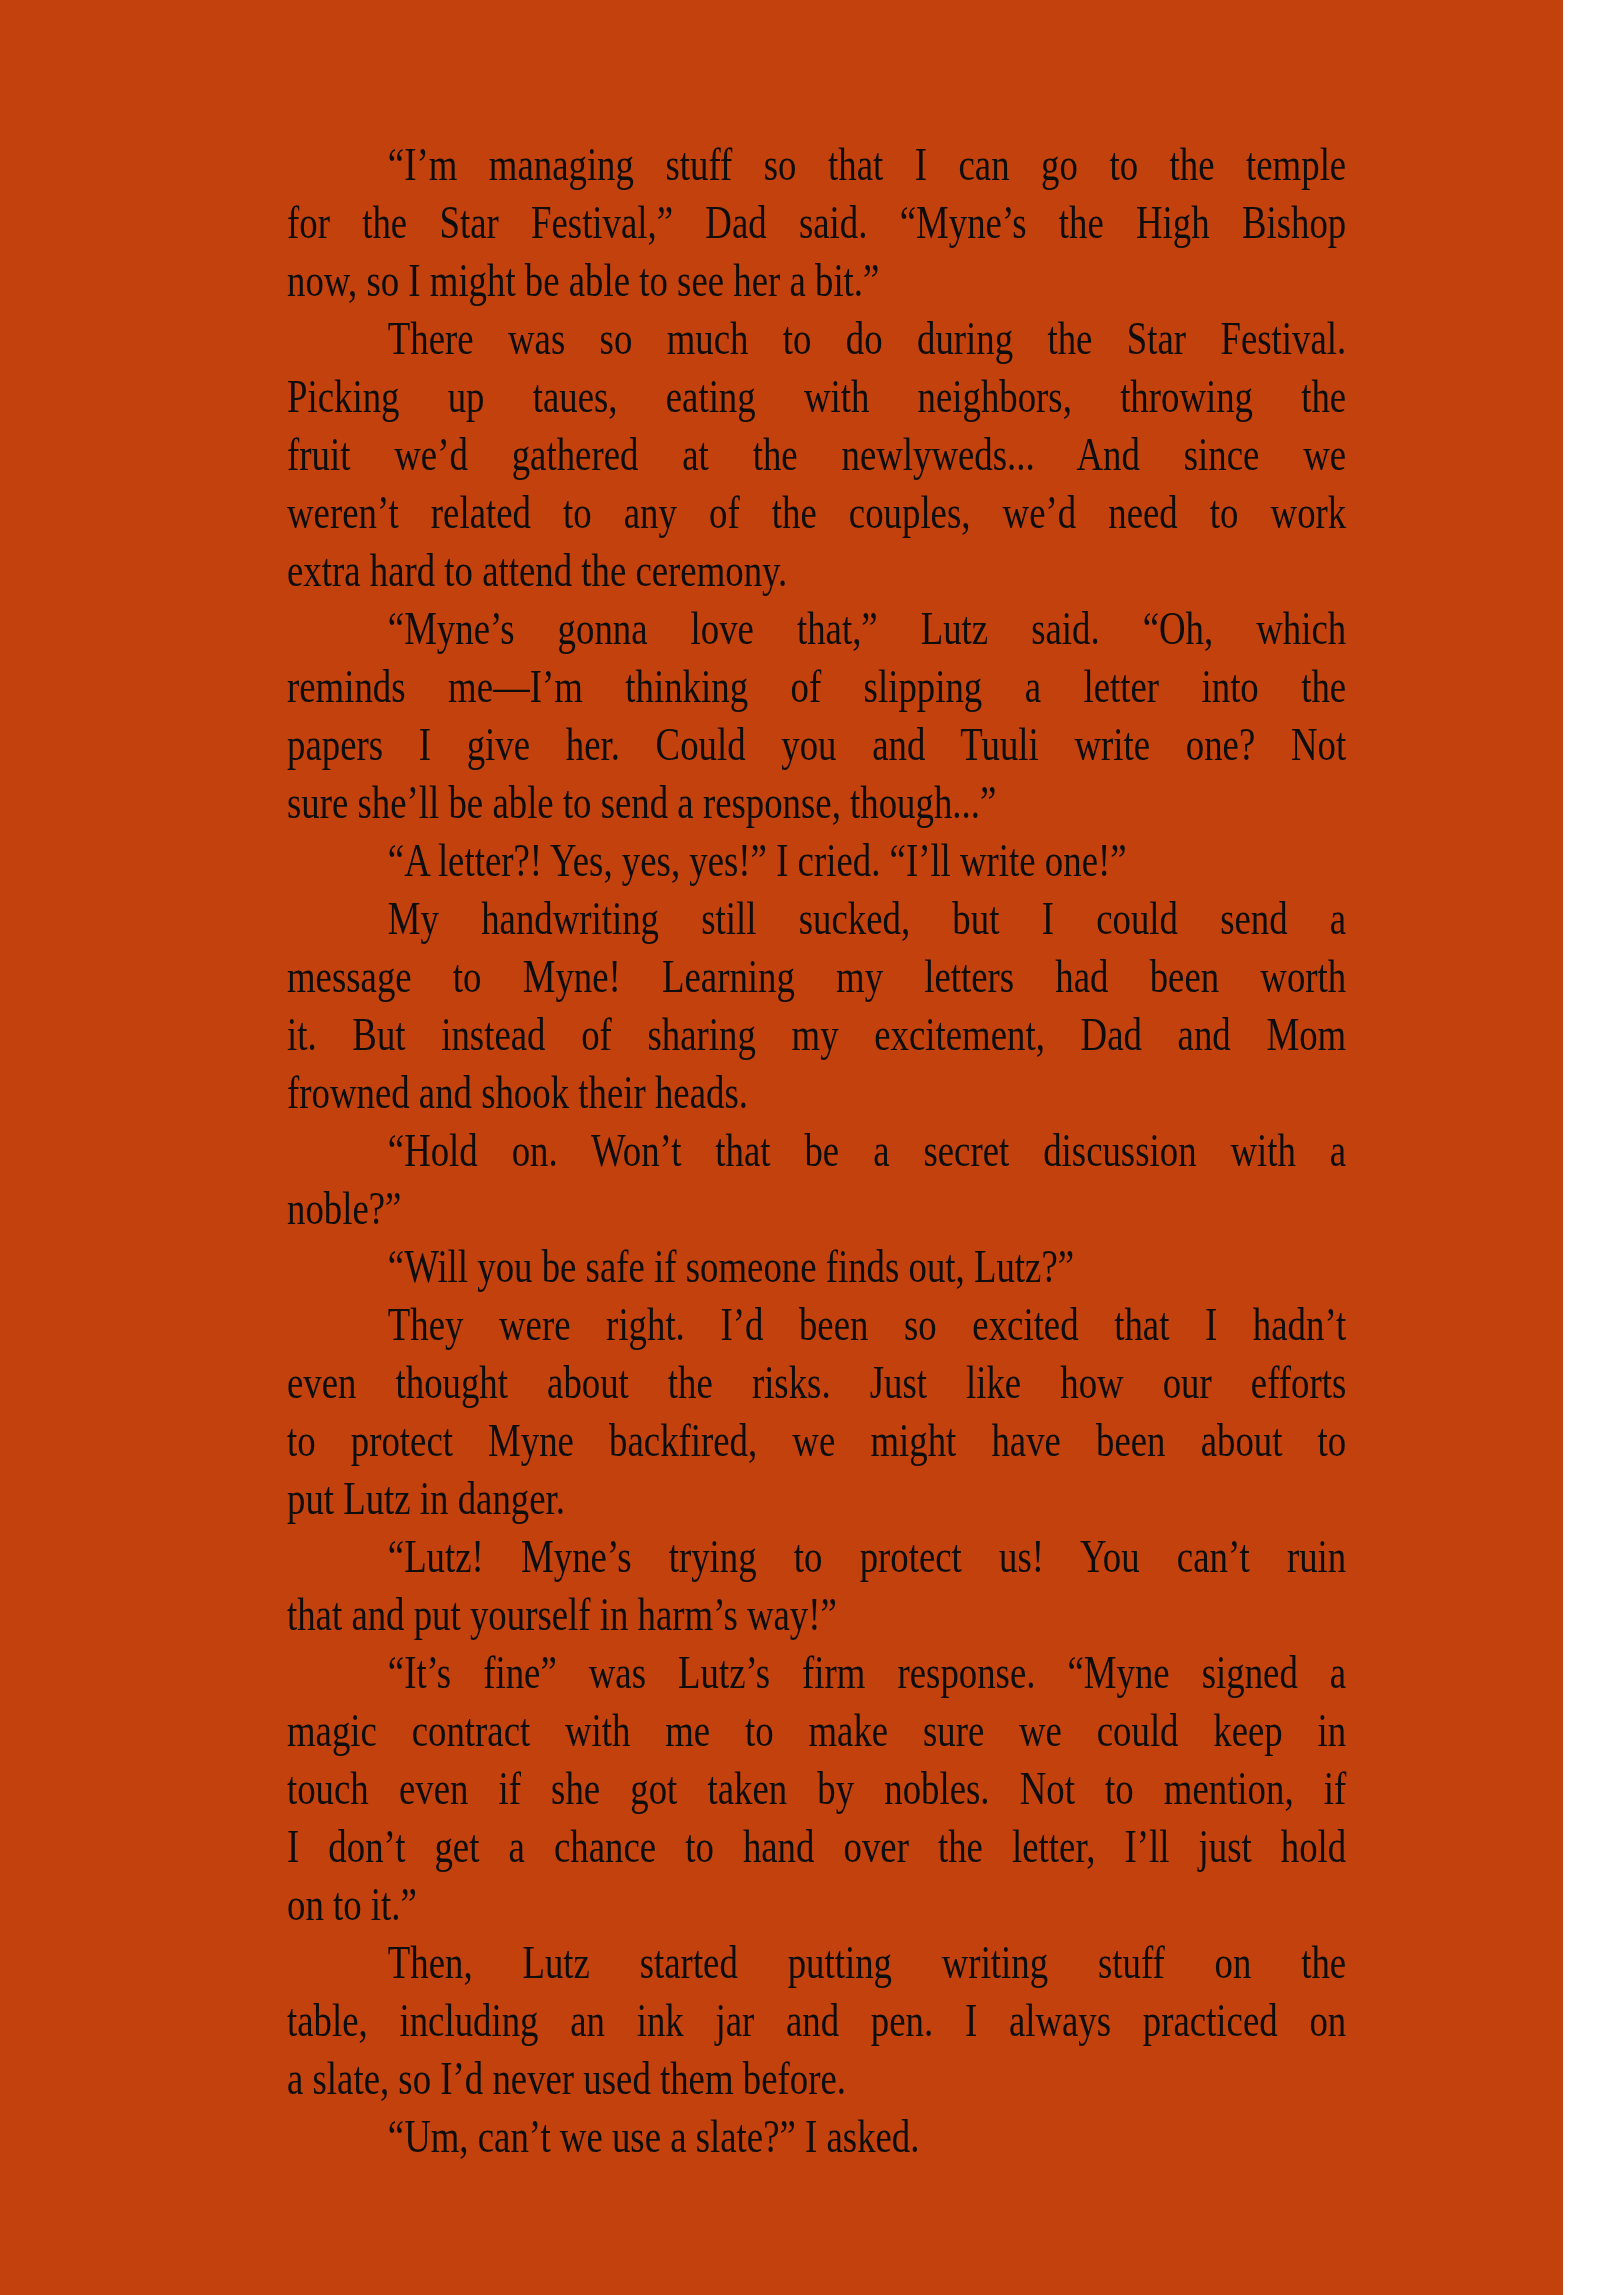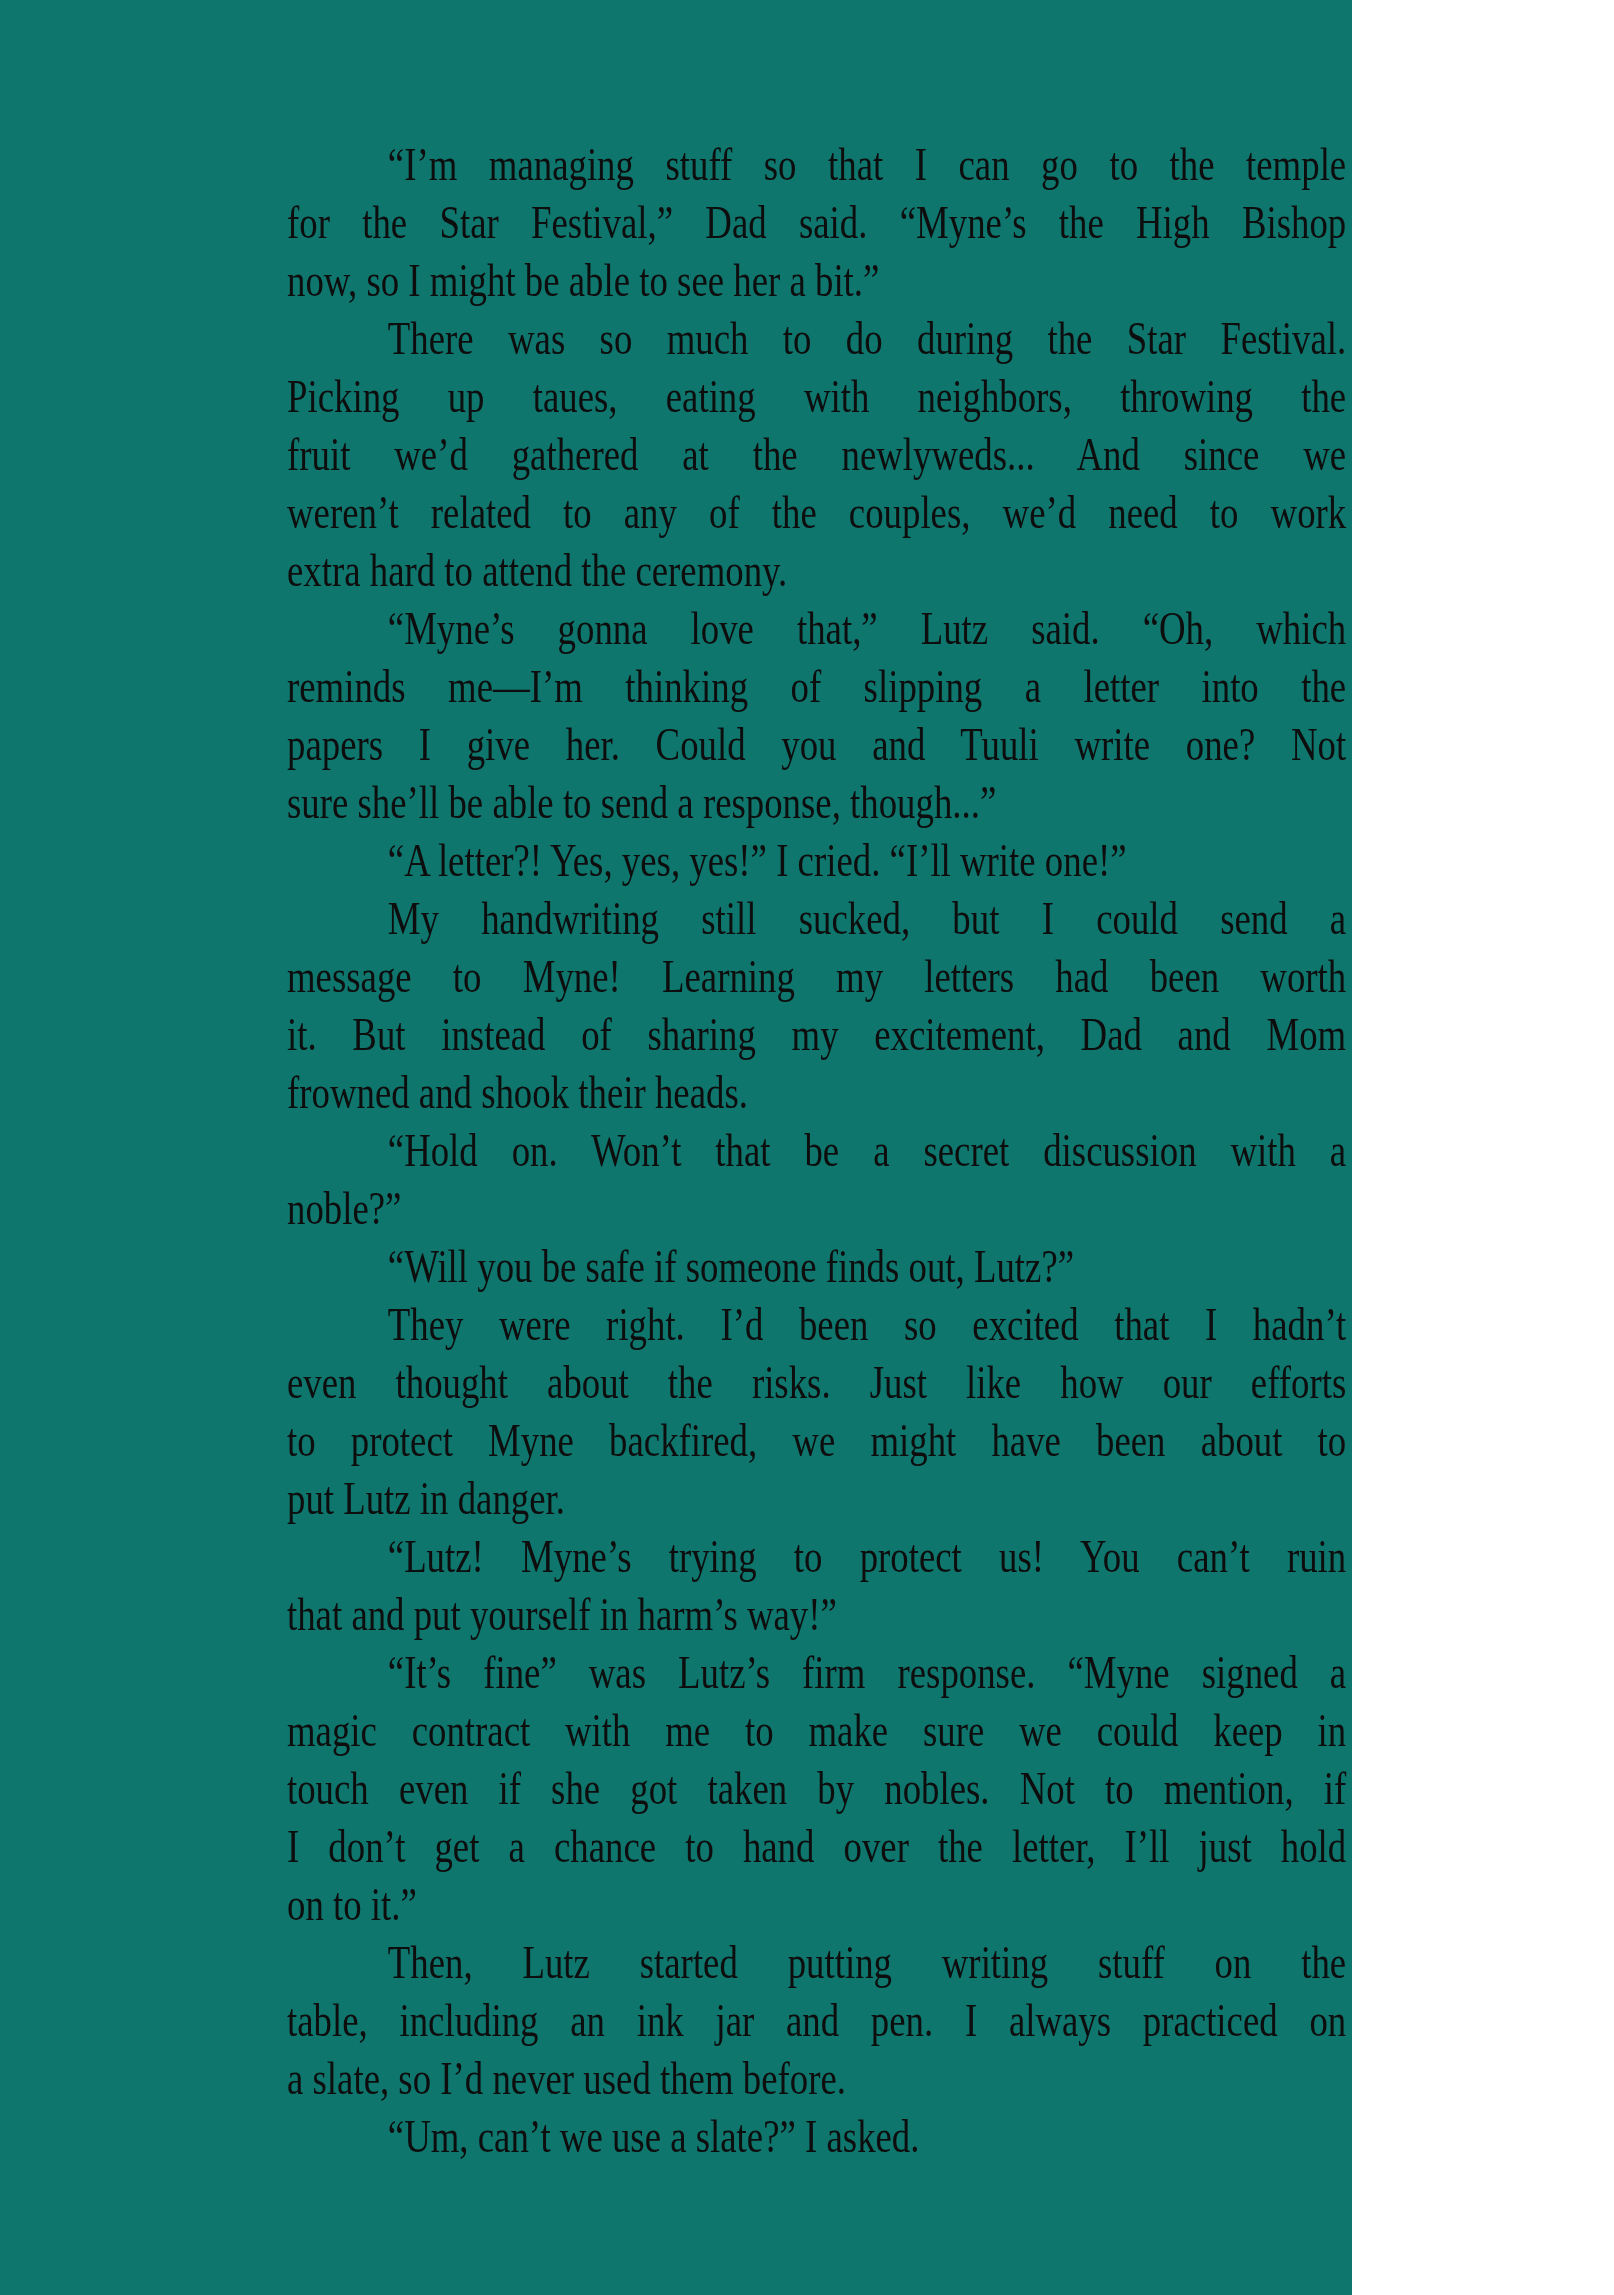--- a/index.html
+++ b/index.html
@@ -2,23 +2,23 @@
 <html style="font-size:10px"><head>
 <meta charset="utf-8">
 <style>
   html, body {
     margin: 0;
     padding: 0;
     background: #ffffff;
   }
   .page {
     position: relative;
-    width: 1352px;
+    width: 1563px;
     height: 2295px;
-    background: #0f766e;
+    background: #c2410c;
     overflow: hidden;
   }
   .text-block {
     position: absolute;
     left: 287px;
     top: 136px;
     width: 1059px;
   }
   .line {
     width: 1324px;                 

